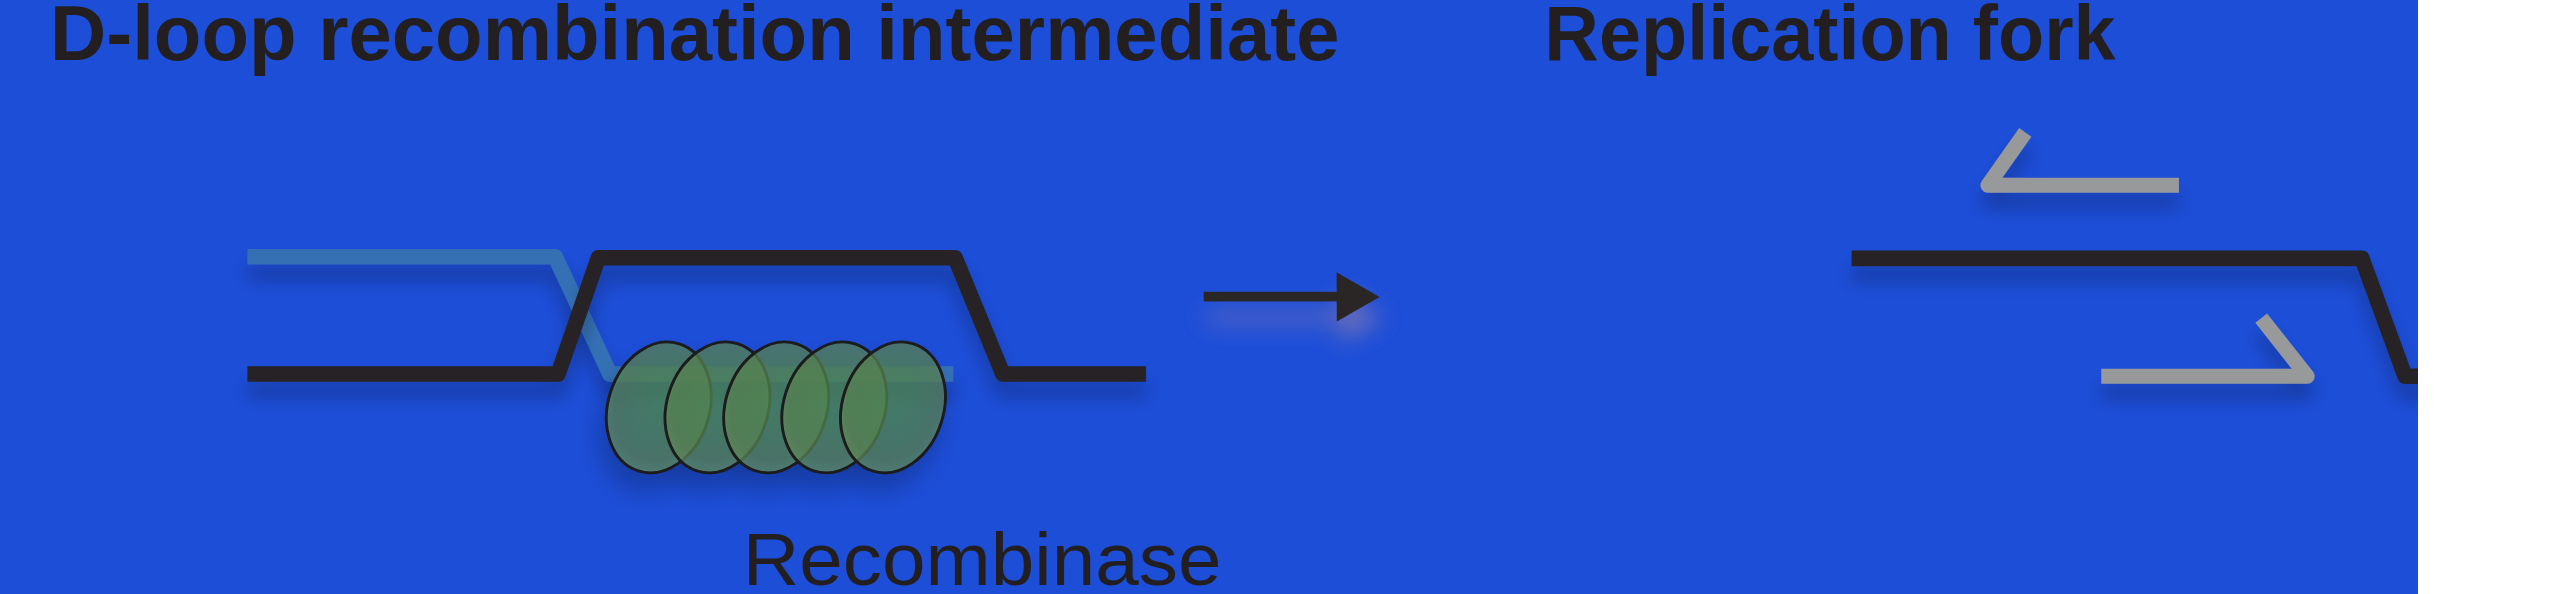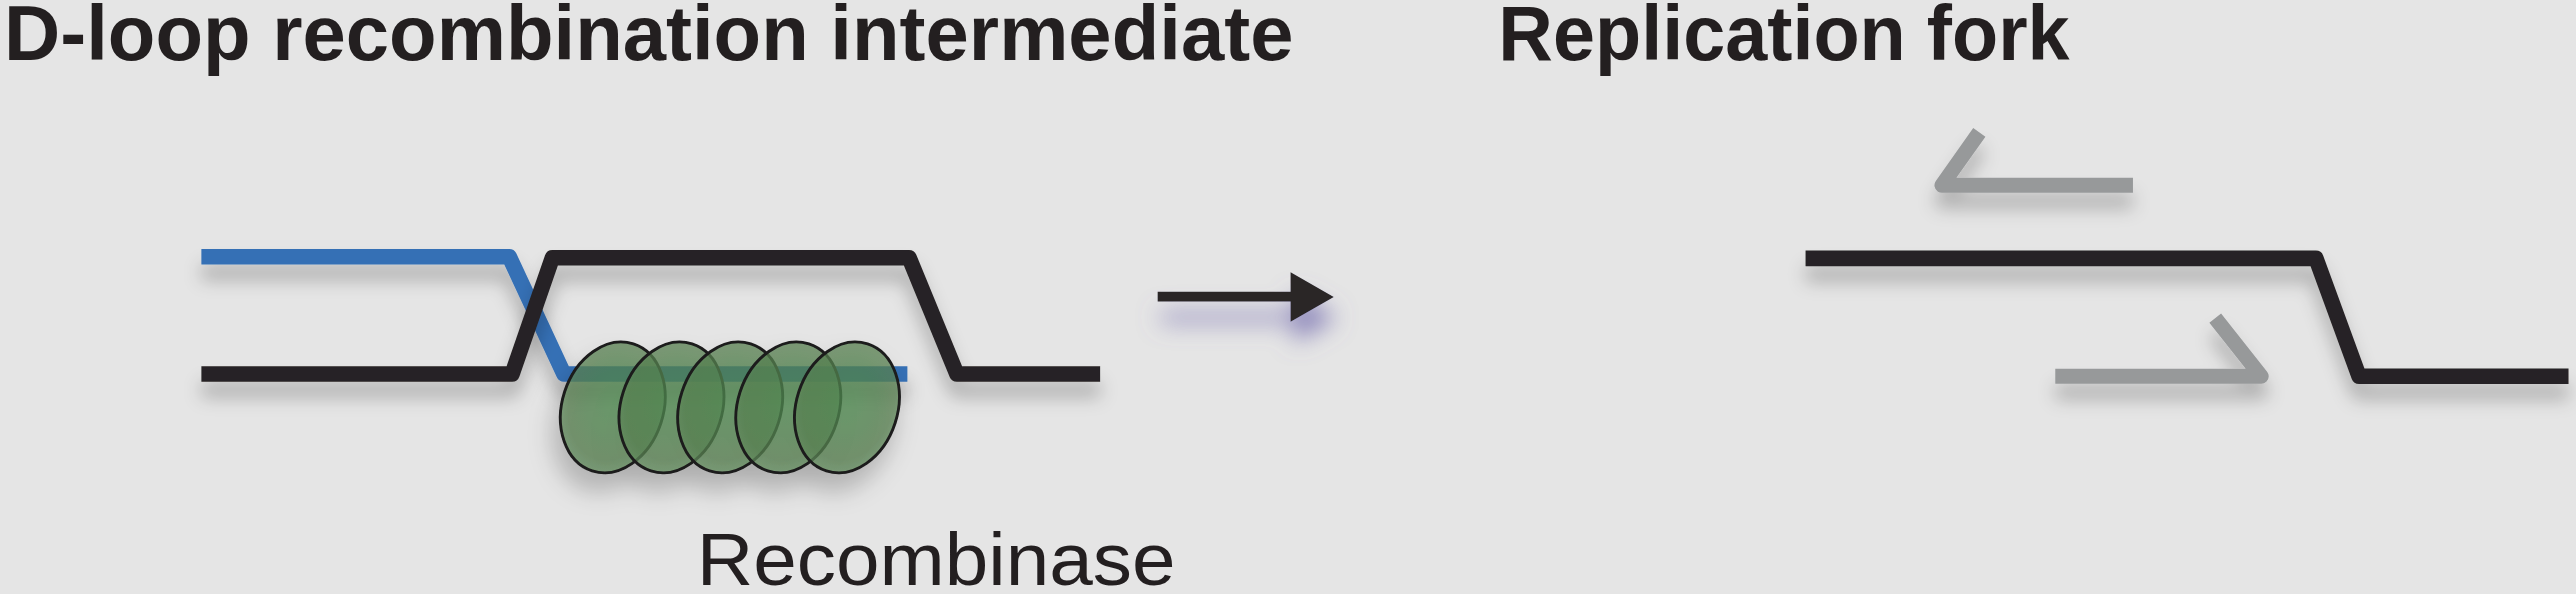--- a/index.html
+++ b/index.html
@@ -2,24 +2,25 @@
 <html style="font-size:9.2px"><head>
 <meta charset="utf-8">
 <style>
   html, body {
     margin: 0;
     padding: 0;
     background: #ffffff;
   }
   .figure-root {
     position: relative;
-    width: 2576px;
+    width: 2372px;
     height: 595px;
-    background: #e5e5e5;
+    background: #1d4ed8;
     overflow: hidden;
+    padding-left: 46px;
   }
   svg { display: block; }
   .strand {
     fill: none;
     stroke-linecap: butt;
     stroke-linejoin: round;
   }
   .strand-blue  { stroke: #3570b5; stroke-width: 27; }
   .strand-black { stroke: #272425; stroke-width: 27; }
   .strand-gray  { stroke: #97999a; stroke-width: 26; }

